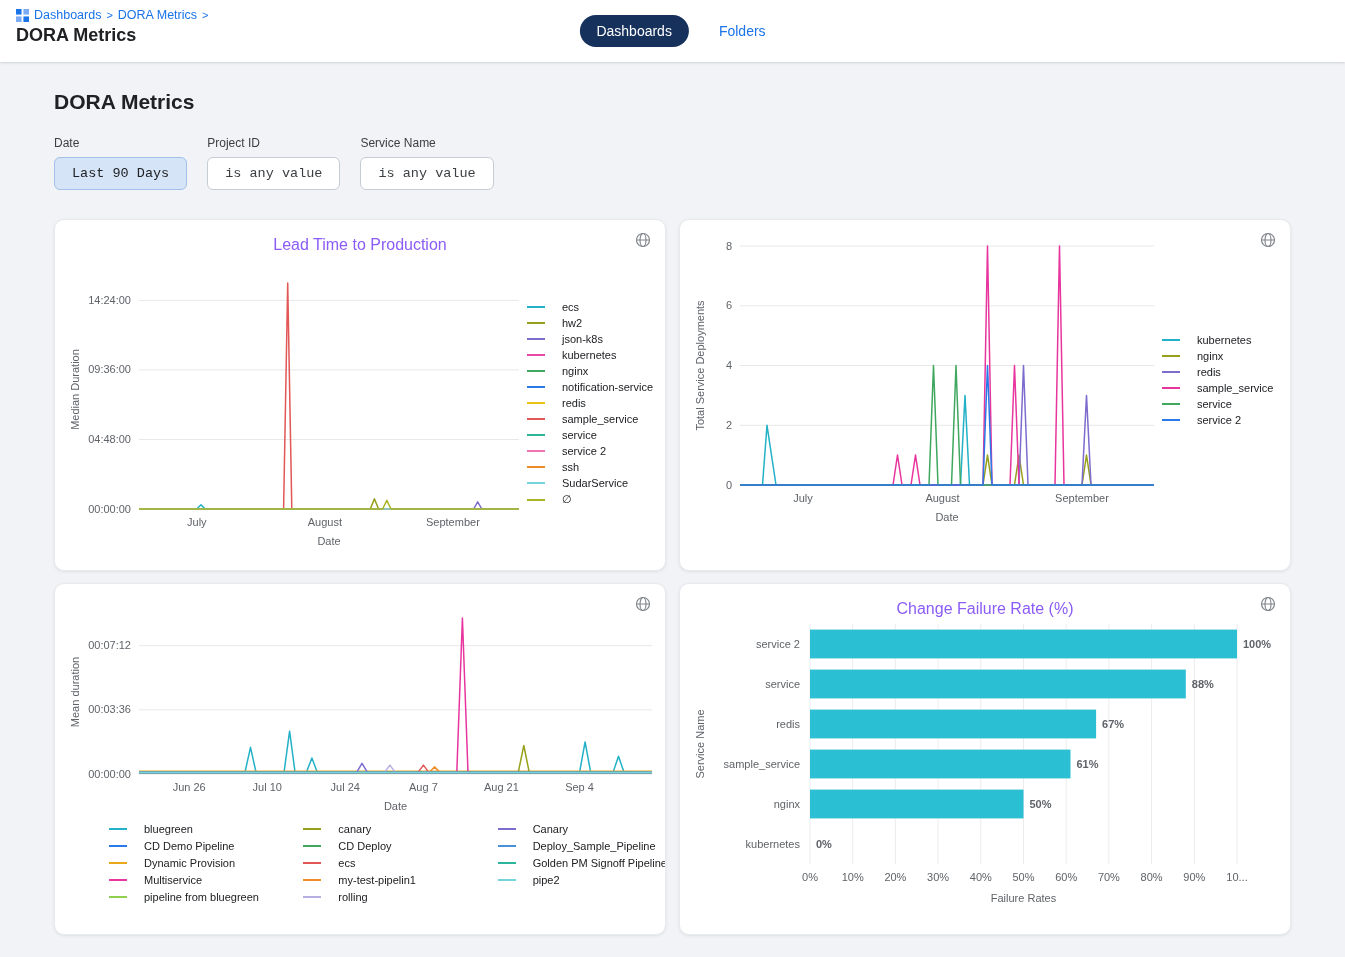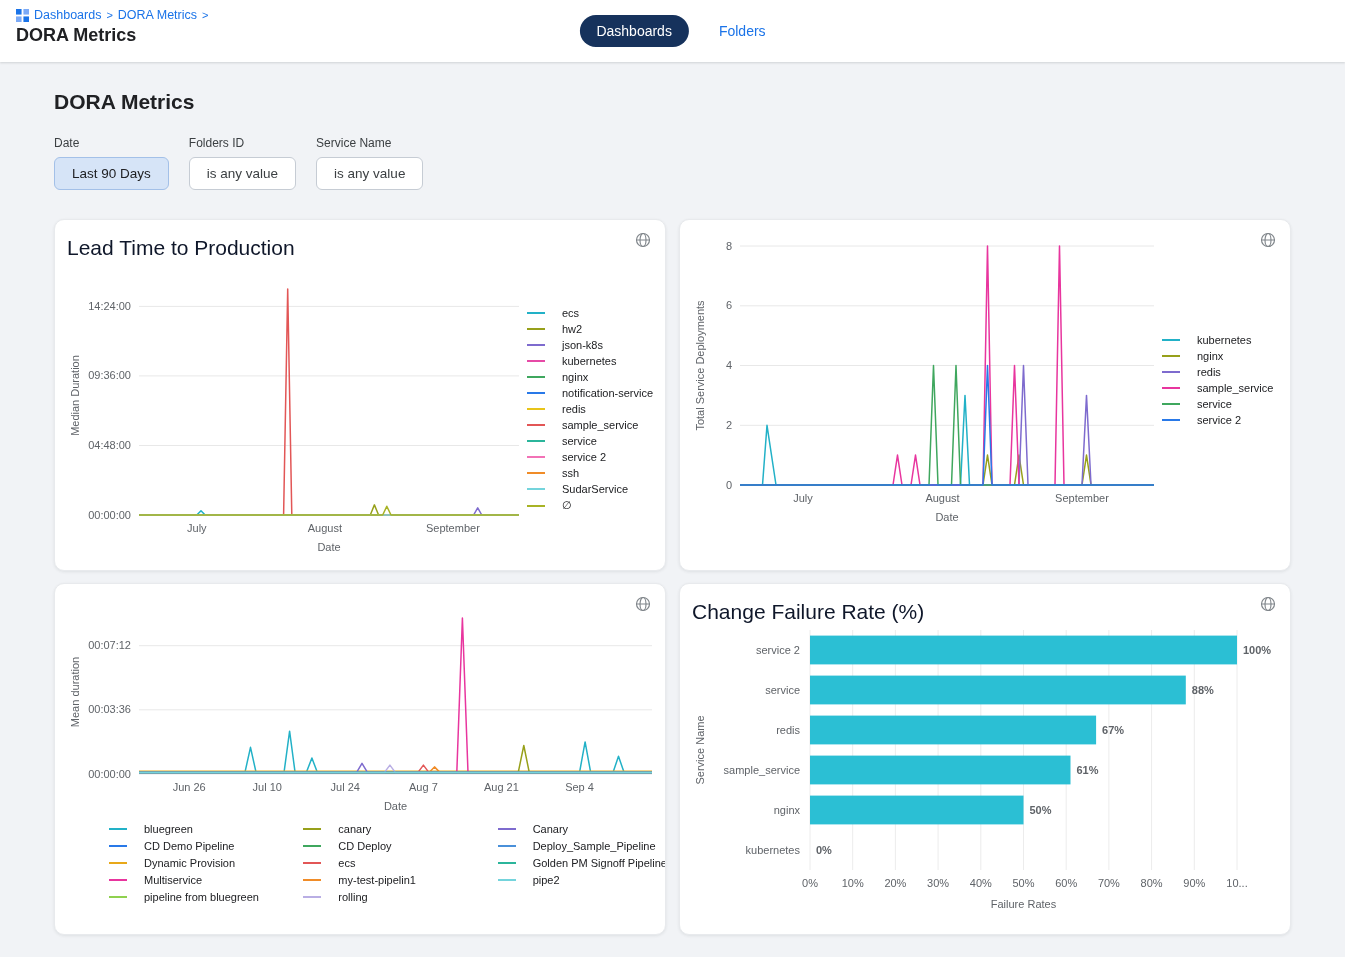--- a/index.html
+++ b/index.html
@@ -39,40 +39,40 @@
     font-size: 14px; font-family: "Liberation Sans", sans-serif;
   }
 
   
   .page { padding: 0 54px; }
   .page-title { font-size: 21px; font-weight: bold; margin-top: 28px; }
 
   .filters { display: flex; gap: 20px; margin-top: 22px; }
   .filter-label { font-size: 12px; color: #3C4043; margin-bottom: 7px; }
   .filter-btn {
-    font-family: Liberation Sans, sans-serif;
+    font-family: Liberation Mono, monospace;
     font-size: 13.5px; color: #3C4043; cursor: pointer;
     background: #fff; border: 1px solid #C6CCD4; border-radius: 6px;
     padding: 8px 17px;
   }
   .filter-btn.active { background: #D6E4F7; border-color: #A3C0E8; color: #202124; font-weight: 500; }
 
   
   .cards {
     margin-top: 29px;
     display: grid;
     grid-template-columns: 1fr 1fr;
     gap: 12px 13px;
   }
   .card {
     background: #fff; border: 1px solid #E8EAED; border-radius: 10px;
     box-shadow: 0 1px 3px rgba(60,64,67,0.10);
     height: 352px; padding: 10px 12px; position: relative; overflow: hidden;
   }
-  .card-title { font-size: 21px; font-weight: 500; color: #0f172a; margin-top: 6px; }
+  .card-title { text-align: center; font-size: 16px; font-weight: 500; color: #8b5cf6; margin-top: 6px; }
   .globe-btn { position: absolute; top: 10px; right: 12px; background: none; border: none; cursor: pointer; padding: 2px; }
 
   .chart-row { display: flex; align-items: center; margin-top: 2px; }
   .chart-svg { flex: none; }
   .chart-svg text { font-size: 11px; fill: #5F6368; font-family: "Liberation Sans", sans-serif; }
 
   .legend-col { display: flex; flex-direction: column; gap: 4px; }
   .legend-item { display: flex; align-items: center; gap: 17px; font-size: 11px; color: #202124; white-space: nowrap; cursor: pointer; }
   .swatch { width: 18px; height: 2px; flex: none; }
 
@@ -106,21 +106,21 @@
 
 <main class="page">
   <h1 class="page-title">DORA Metrics</h1>
 
   <div class="filters">
     <div class="filter">
       <div class="filter-label">Date</div>
       <button class="filter-btn active">Last 90 Days</button>
     </div>
     <div class="filter">
-      <div class="filter-label">Folders ID</div>
+      <div class="filter-label">Project ID</div>
       <button class="filter-btn">is any value</button>
     </div>
     <div class="filter">
       <div class="filter-label">Service Name</div>
       <button class="filter-btn">is any value</button>
     </div>
   </div>
 
   <div class="cards">
 

